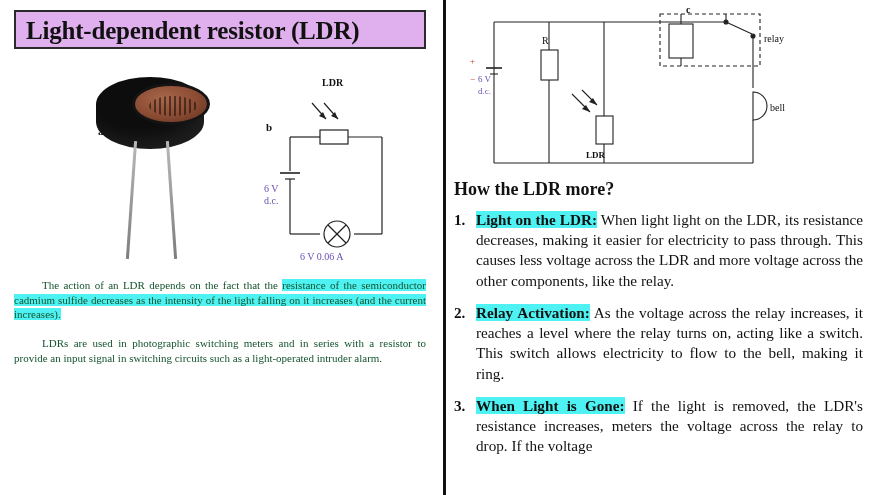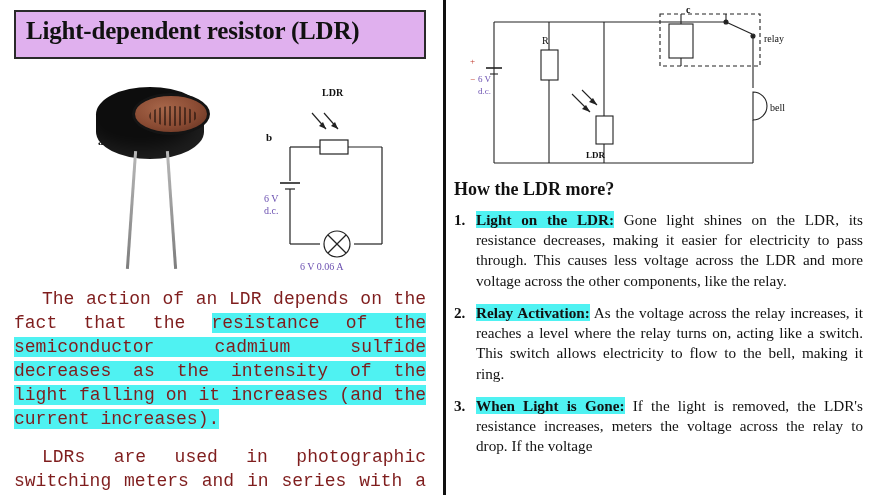--- a/index.html
+++ b/index.html
@@ -36,21 +36,21 @@
     width: 437px;
     height: 495px;
     position: relative;
     padding: 0 14px 0 14px;
   }
 
   
   .title-bar {
     background: #e0b0ee;
     border: 2px solid #2a2a2a;
-    padding: 5px 10px 12px 10px;
+    padding: 5px 10px 2px 10px;
     margin: 2px 0 10px 0;
     display: inline-block;
     width: 100%;
   }
   .title-bar .title-text {
     font-family: "Liberation Serif", serif;
     font-weight: bold;
     font-size: 25px;
     color: #111;
     letter-spacing: -0.2px;
@@ -137,24 +137,24 @@
   .ldr-tag {
     position: absolute;
     font-family: "Liberation Serif", serif;
     font-weight: bold;
     font-size: 10px;
     color: #111;
   }
 
   
   p.body {
-    font-family: Liberation Mono, monospace;
-    font-size: 18px;
+    font-family: Liberation Serif, serif;
+    font-size: 11px;
     line-height: 1.33;
-    color: #7f1d1d;
+    color: #14532d;
     text-align: justify;
     margin: 0 0 14px 0;
     text-indent: 28px;
   }
   .hl { background: #4ff2f2; }
 
   
   .circuit-c {
     position: relative;
     width: 100%;
@@ -326,21 +326,21 @@
         <text x="6" y="74" font-family="Liberation Serif, serif" font-size="9" fill="#c0392b" stroke="none">−</text>
         <text x="14" y="74" font-family="Liberation Serif, serif" font-size="9" fill="#6a4fb0" stroke="none">6 V</text>
         <text x="14" y="86" font-family="Liberation Serif, serif" font-size="9" fill="#6a4fb0" stroke="none">d.c.</text>
       </svg>
     </div>
 
     <div class="how-title">How the LDR more?</div>
 
     <ol class="steps">
       <li>
-        <span class="step-head">Light on the LDR:</span><span> Gone light shines on the LDR, its resistance decreases, making it easier for electricity to pass through. This causes less voltage across the LDR and more voltage across the other components, like the relay.</span>
+        <span class="step-head">Light on the LDR:</span><span> When light light on the LDR, its resistance decreases, making it easier for electricity to pass through. This causes less voltage across the LDR and more voltage across the other components, like the relay.</span>
       </li>
       <li>
         <span class="step-head">Relay Activation:</span><span> As the voltage across the relay increases, it reaches a level where the relay turns on, acting like a switch. This switch allows electricity to flow to the bell, making it ring.</span>
       </li>
       <li>
         <span class="step-head">When Light is Gone:</span><span> If the light is removed, the LDR's resistance increases, meters the voltage across the relay to drop. If the voltage</span>
       </li>
     </ol>
   </div>
 </div>

